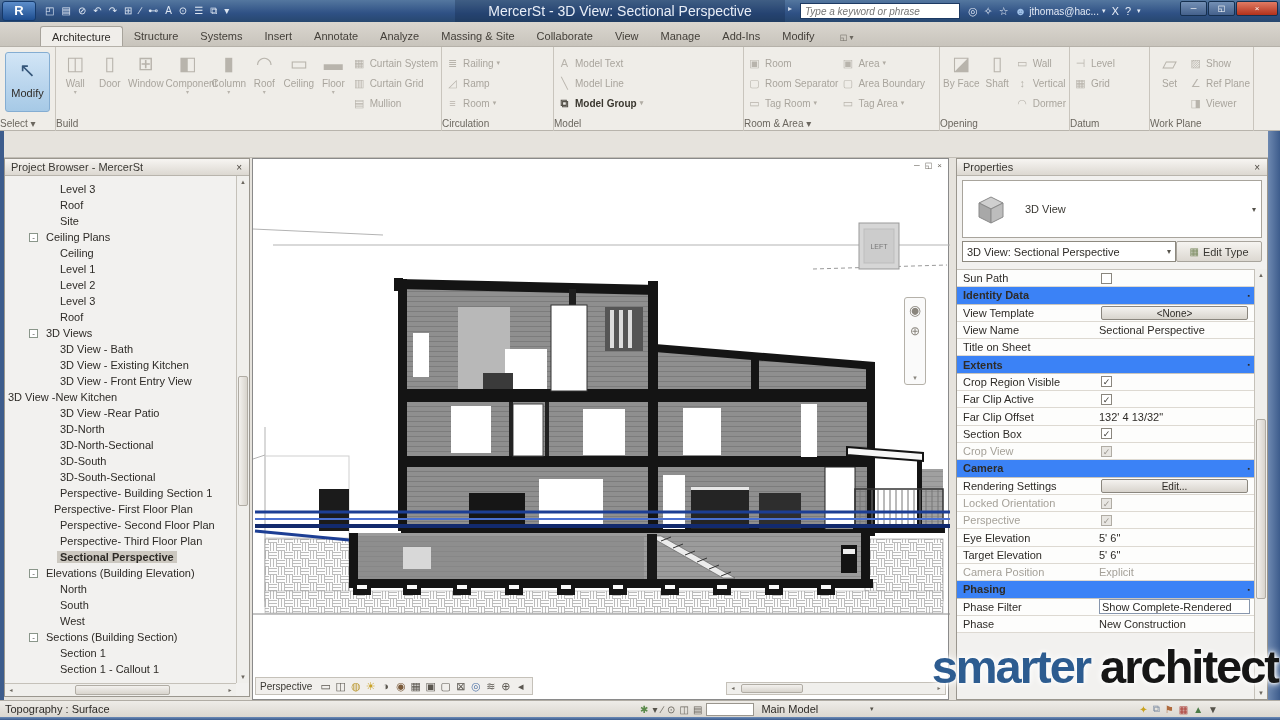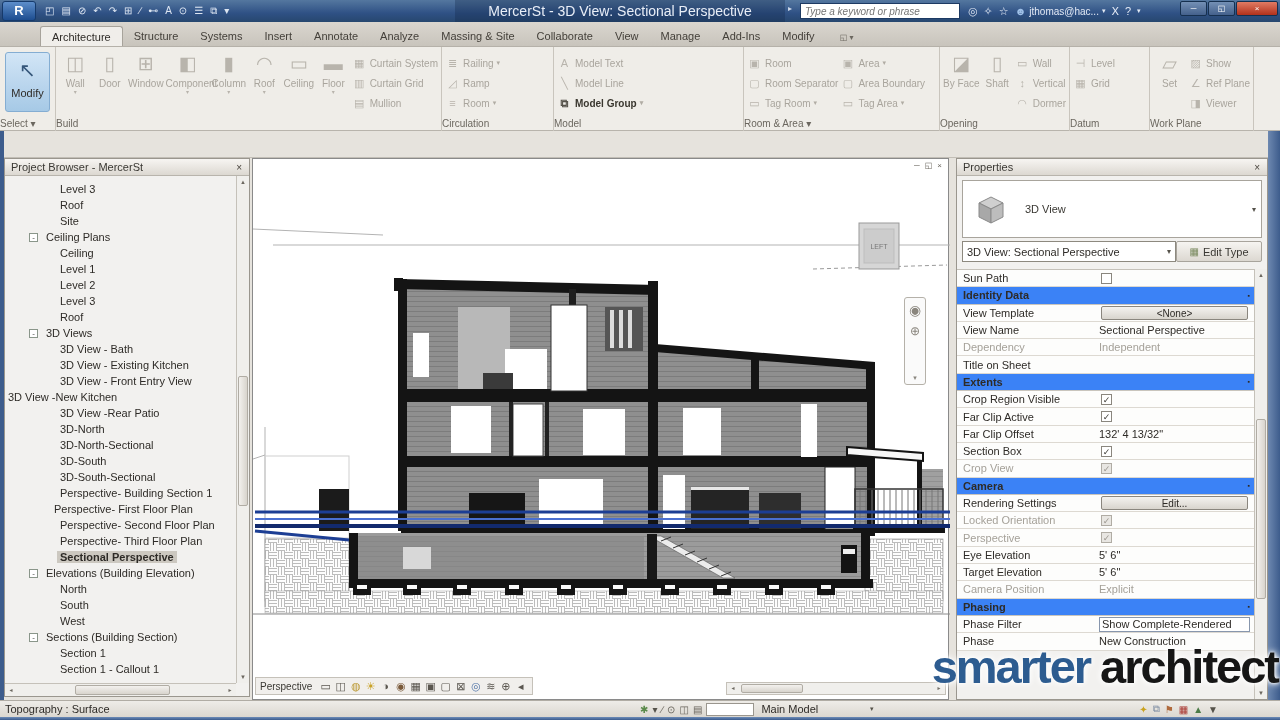--- a/index.html
+++ b/index.html
@@ -714,26 +714,20 @@
         <div class="pval">
           <div class="pbtn">&lt;None&gt;</div>
         </div>
       </div>
       <div class="prow">
         <span class="plabel">View Name</span>
         <div class="pval">
           <span>Sectional Perspective</span>
         </div>
       </div>
-      <div class="prow dis">
-        <span class="plabel">Dependency</span>
-        <div class="pval">
-          <span>Independent</span>
-        </div>
-      </div>
       <div class="prow">
         <span class="plabel">Title on Sheet</span>
         <div class="pval">
           <span></span>
         </div>
       </div>
       <div class="prow hdr">
         <span class="plabel">Extents</span>
         <span class="hmark">▪</span>
       </div>

